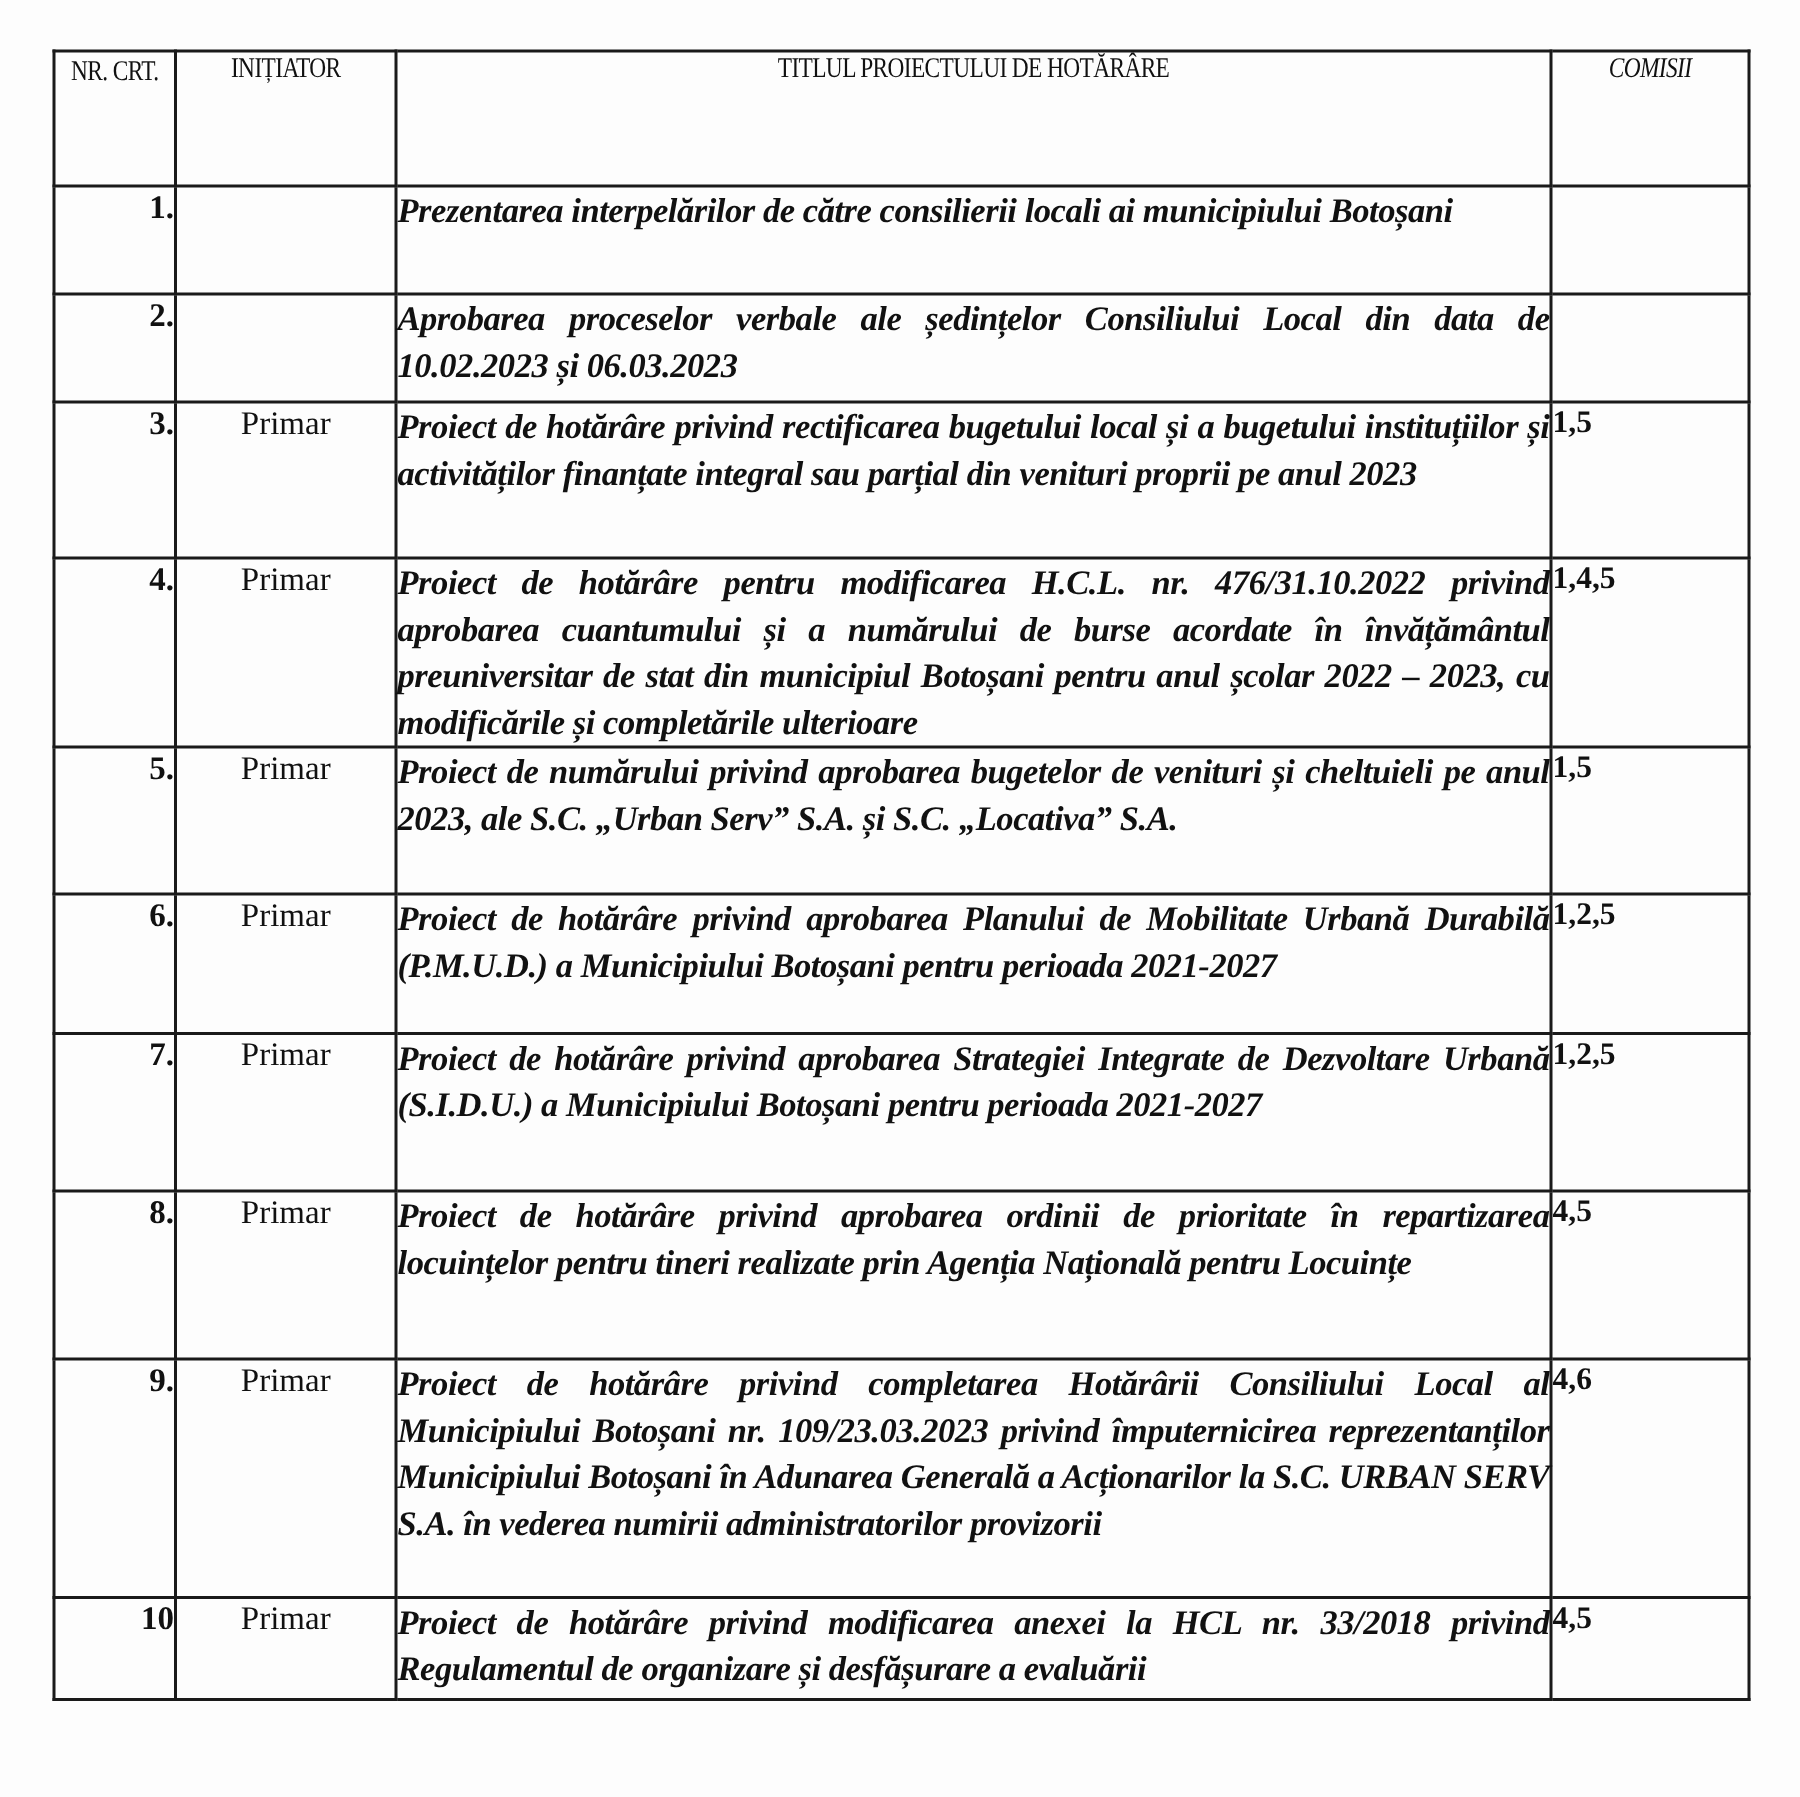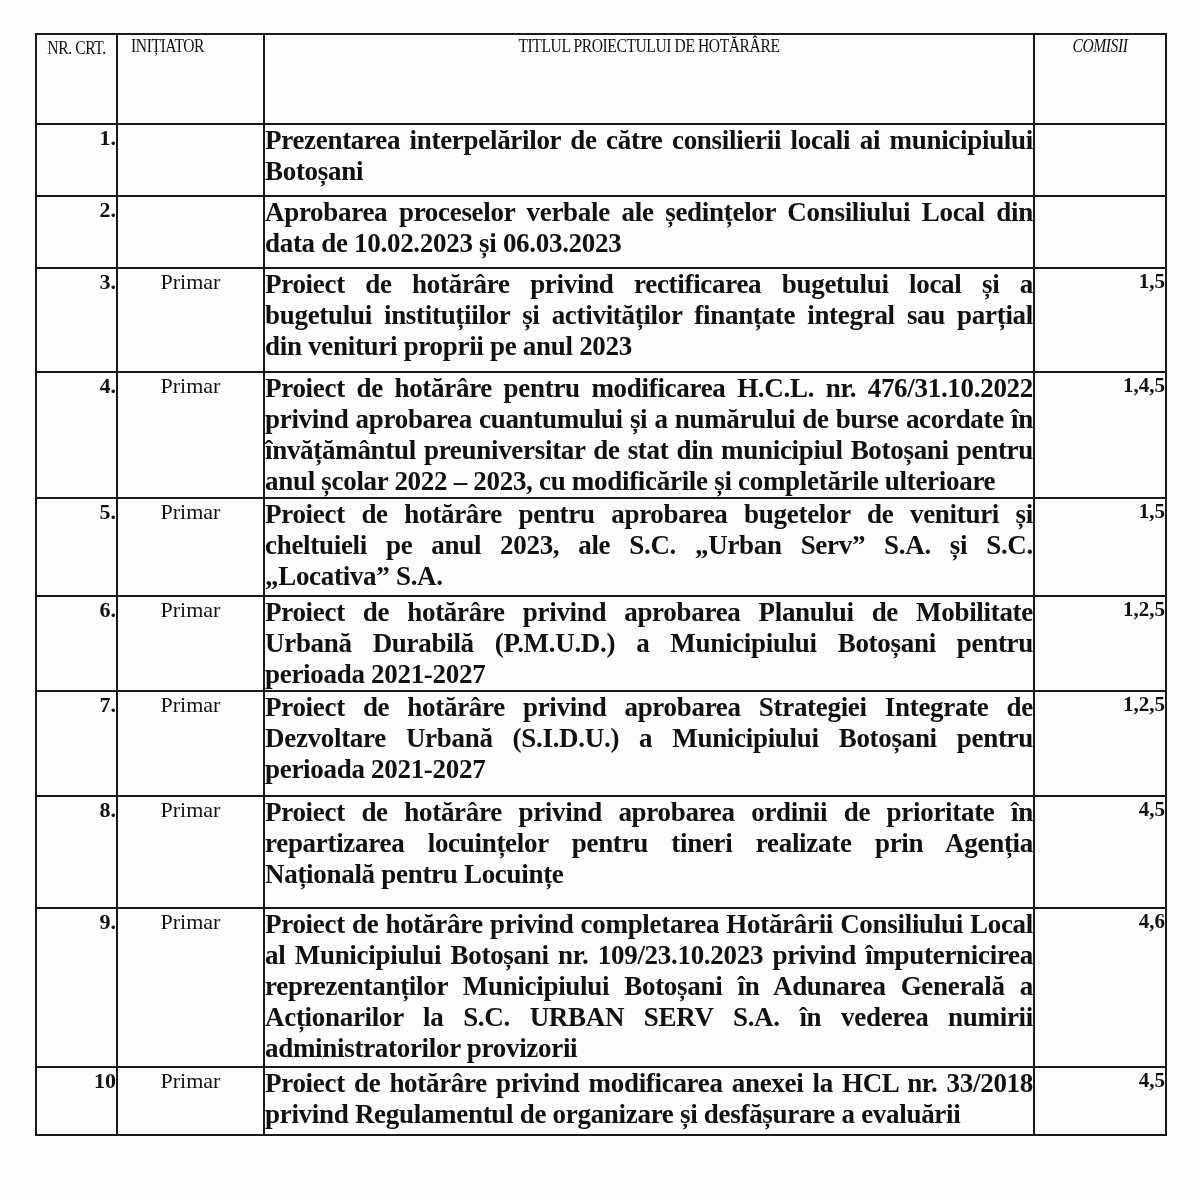--- a/index.html
+++ b/index.html
@@ -44,46 +44,47 @@
       font-size: 19px;
       letter-spacing: -0.5px;
       height: 88px;
       transform-origin: center;
     }
     th .h-inner {
       display: block;
       transform: scaleX(0.82);
     }
     th.h-nr { text-align: center; vertical-align: top; padding-top: 30px; line-height: 26px; }
-    th.h-init { text-align: left; vertical-align: top; padding-top: 30px; }
+    th.h-init { text-align: center; vertical-align: top; padding-top: 30px; }
     th.h-title { text-align: center; vertical-align: top; padding-top: 40px; }
     th.h-com { text-align: center; vertical-align: top; padding-top: 40px; font-style: italic; }
 
     td.nr {
       text-align: right;
       font-size: 22px;
       font-weight: bold;
       padding: 4px 4px 0 0;
     }
     td.init {
       text-align: center;
       font-size: 22px;
       font-weight: normal;
       padding-top: 4px;
     }
     td.title {
-      font-size: 27px;
+      font-size: 23px;
       font-weight: bold;
       line-height: 31px;
       padding: 3px 12px 0 10px;
       text-align: justify;
       letter-spacing: -0.3px;
+      font-style: italic;
     }
     td.com {
-      text-align: right;
+      text-align: left;
       font-size: 21px;
       font-weight: bold;
       padding-top: 14px;
     }
     tr.r1 td { height: 70px; }
     tr.r2 td { height: 70px; }
     tr.r3 td { height: 102px; }
     tr.r4 td { height: 122px; }
     tr.r5 td { height: 96px; }
     tr.r6 td { height: 91px; }
@@ -140,21 +141,21 @@
       </tr>
       <tr class="r4">
         <td class="nr">4.</td>
         <td class="init">Primar</td>
         <td class="title">Proiect de hotărâre pentru modificarea H.C.L. nr. 476/31.10.2022 privind aprobarea cuantumului și a numărului de burse acordate în învățământul preuniversitar de stat din municipiul Botoșani pentru anul școlar 2022 – 2023, cu modificările și completările ulterioare</td>
         <td class="com">1,4,5</td>
       </tr>
       <tr class="r5">
         <td class="nr">5.</td>
         <td class="init">Primar</td>
-        <td class="title">Proiect de hotărâre pentru aprobarea bugetelor de venituri și cheltuieli pe anul 2023, ale S.C. „Urban Serv” S.A. și S.C. „Locativa” S.A.</td>
+        <td class="title">Proiect de numărului privind aprobarea bugetelor de venituri și cheltuieli pe anul 2023, ale S.C. „Urban Serv” S.A. și S.C. „Locativa” S.A.</td>
         <td class="com">1,5</td>
       </tr>
       <tr class="r6">
         <td class="nr">6.</td>
         <td class="init">Primar</td>
         <td class="title">Proiect de hotărâre privind aprobarea Planului de Mobilitate Urbană Durabilă (P.M.U.D.) a Municipiului Botoșani pentru perioada 2021-2027</td>
         <td class="com">1,2,5</td>
       </tr>
       <tr class="r7">
         <td class="nr">7.</td>
@@ -164,21 +165,21 @@
       </tr>
       <tr class="r8">
         <td class="nr">8.</td>
         <td class="init">Primar</td>
         <td class="title">Proiect de hotărâre privind aprobarea ordinii de prioritate în repartizarea locuințelor pentru tineri realizate prin Agenția Națională pentru Locuințe</td>
         <td class="com">4,5</td>
       </tr>
       <tr class="r9">
         <td class="nr">9.</td>
         <td class="init">Primar</td>
-        <td class="title">Proiect de hotărâre privind completarea Hotărârii Consiliului Local al Municipiului Botoșani nr. 109/23.10.2023 privind împuternicirea reprezentanților Municipiului Botoșani în Adunarea Generală a Acționarilor la S.C. URBAN SERV S.A. în vederea numirii administratorilor provizorii</td>
+        <td class="title">Proiect de hotărâre privind completarea Hotărârii Consiliului Local al Municipiului Botoșani nr. 109/23.03.2023 privind împuternicirea reprezentanților Municipiului Botoșani în Adunarea Generală a Acționarilor la S.C. URBAN SERV S.A. în vederea numirii administratorilor provizorii</td>
         <td class="com">4,6</td>
       </tr>
       <tr class="r10">
         <td class="nr">10</td>
         <td class="init">Primar</td>
         <td class="title">Proiect de hotărâre privind modificarea anexei la HCL nr. 33/2018 privind Regulamentul de organizare și desfășurare a evaluării</td>
         <td class="com">4,5</td>
       </tr>
     </tbody>
   </table>

